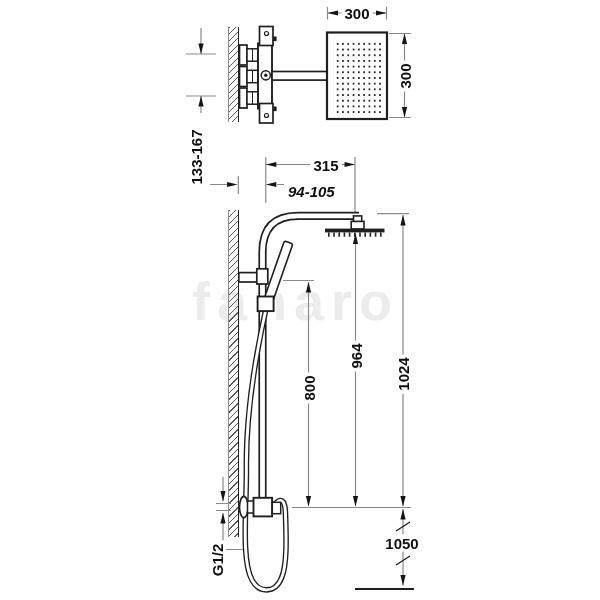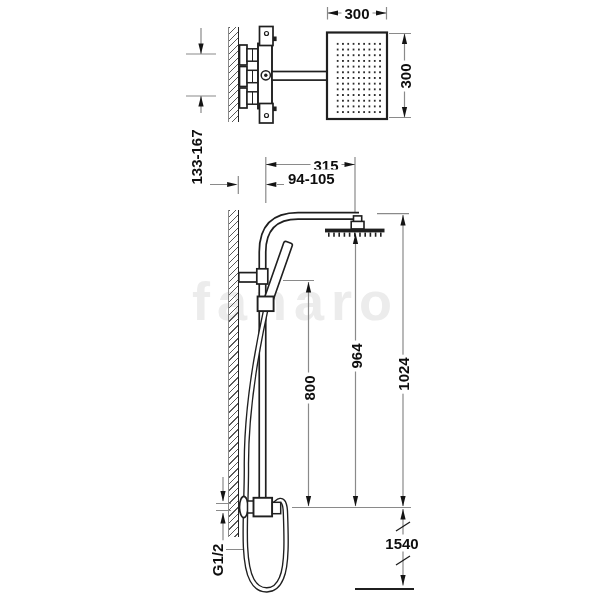--- a/index.html
+++ b/index.html
@@ -133,20 +133,20 @@
     </g>
     <line x1="355" y1="589" x2="414" y2="589" stroke="#1f1f1f" stroke-width="2"></line>
   </svg>
 
   <div class="dots"></div>
 
   <div class="dim" style="left:357px;top:13px;">300</div>
   <div class="dim rot" style="left:404.5px;top:75.5px;">300</div>
   <div class="dim rot" style="left:196px;top:157px;">133-167</div>
   <div class="dim" style="left:326px;top:164.5px;">315</div>
-  <div class="dim left-anchor" style="left:285px;top:178px;">94-105</div>
+  <div class="dim left-anchor" style="left:285px;top:191px;font-style:italic;">94-105</div>
   <div class="dim rot" style="left:308.5px;top:388px;">800</div>
   <div class="dim rot" style="left:355.5px;top:356px;">964</div>
   <div class="dim rot" style="left:403px;top:374px;">1024</div>
-  <div class="dim" style="left:402px;top:543px;">1540</div>
+  <div class="dim" style="left:402px;top:543px;">1050</div>
   <div class="dim rot" style="left:217px;top:560px;">G1/2</div>
 
 </div>
 
 </body></html>

